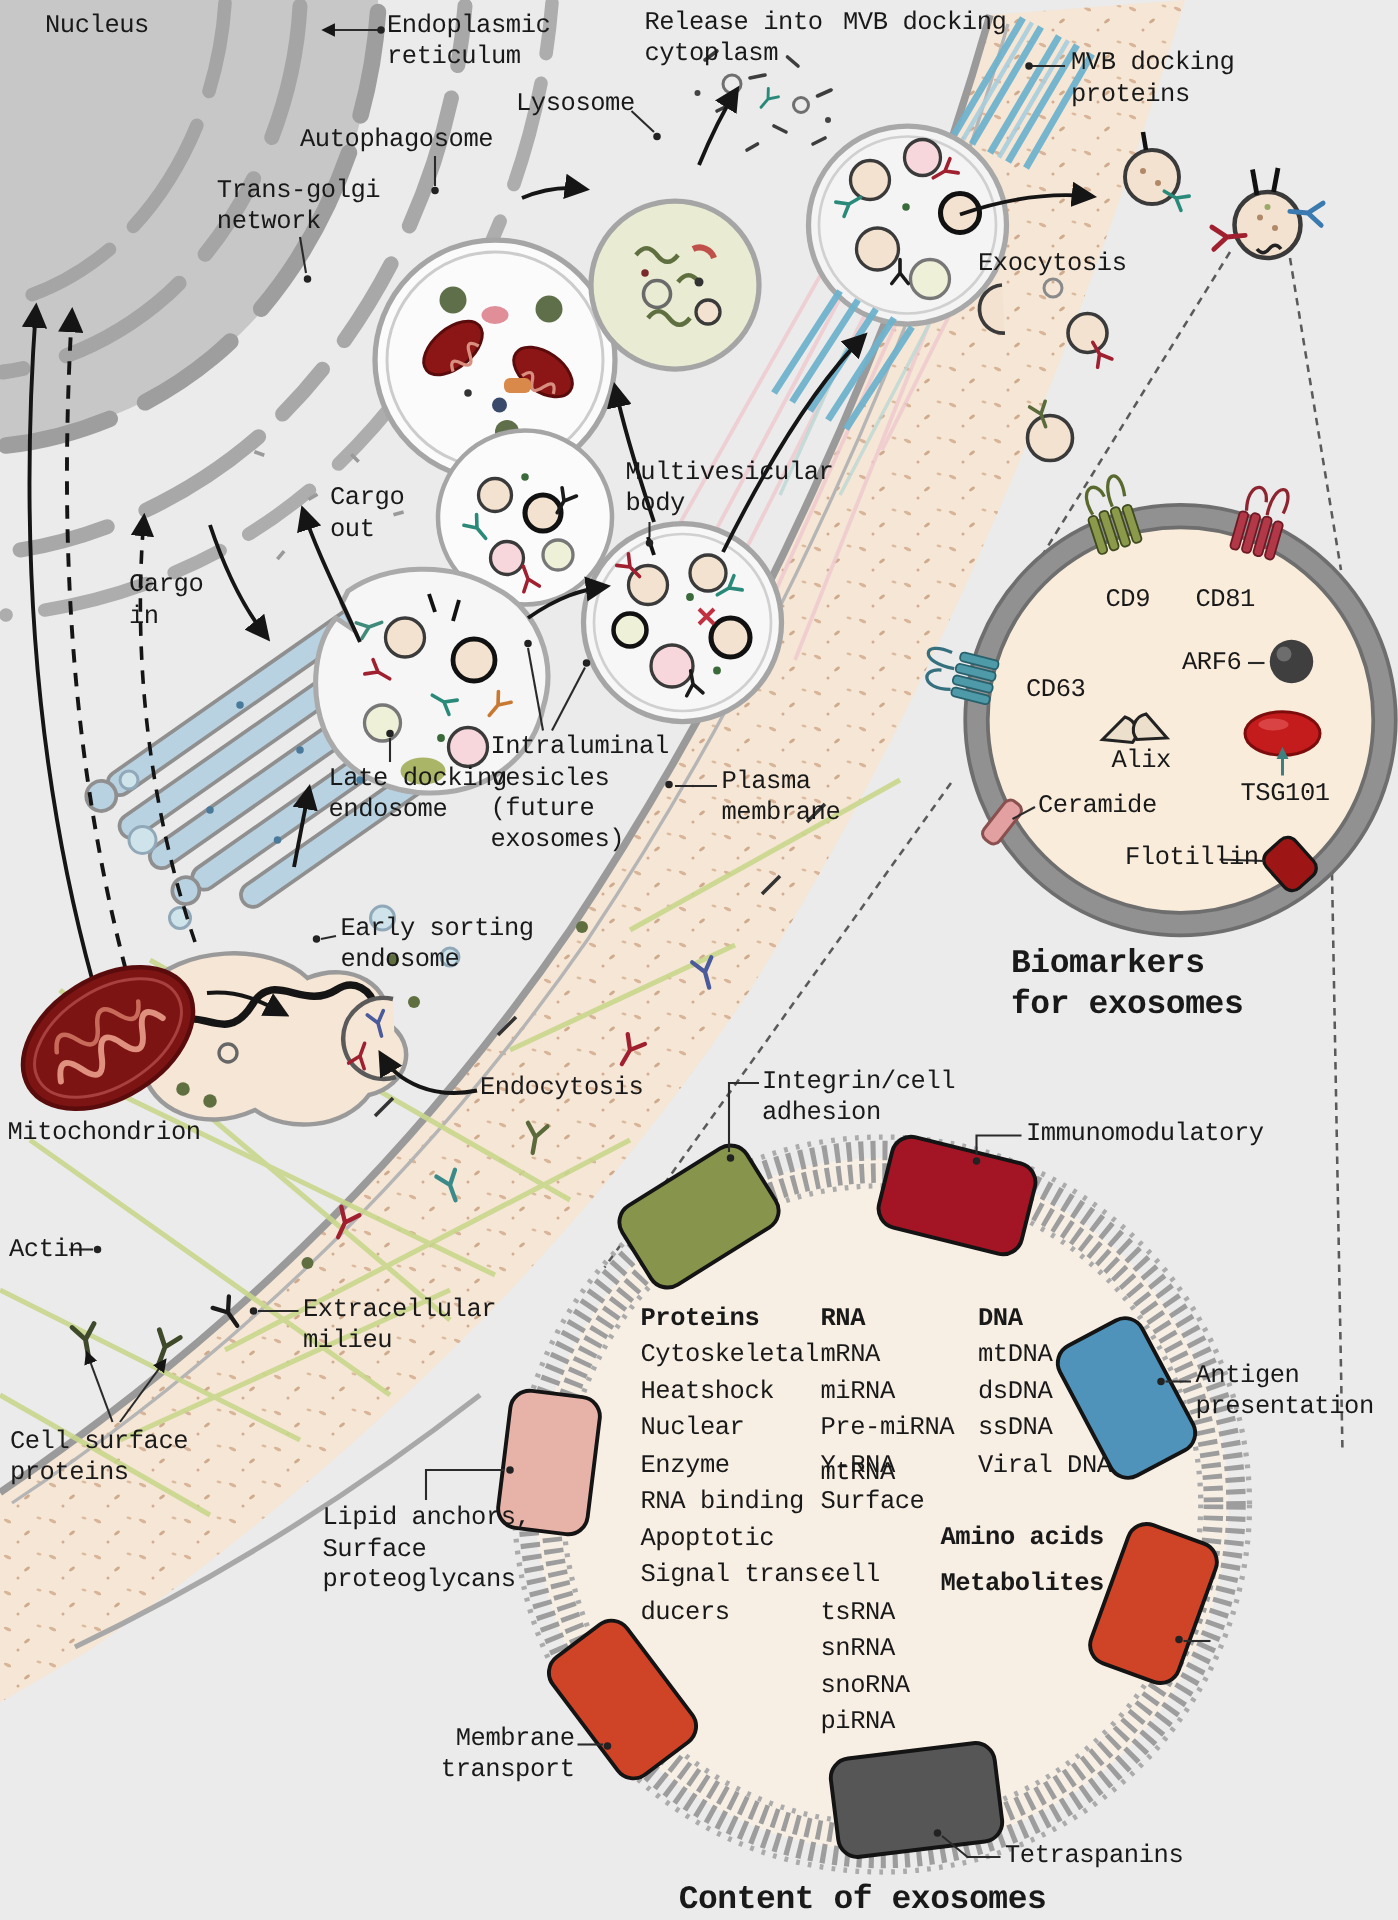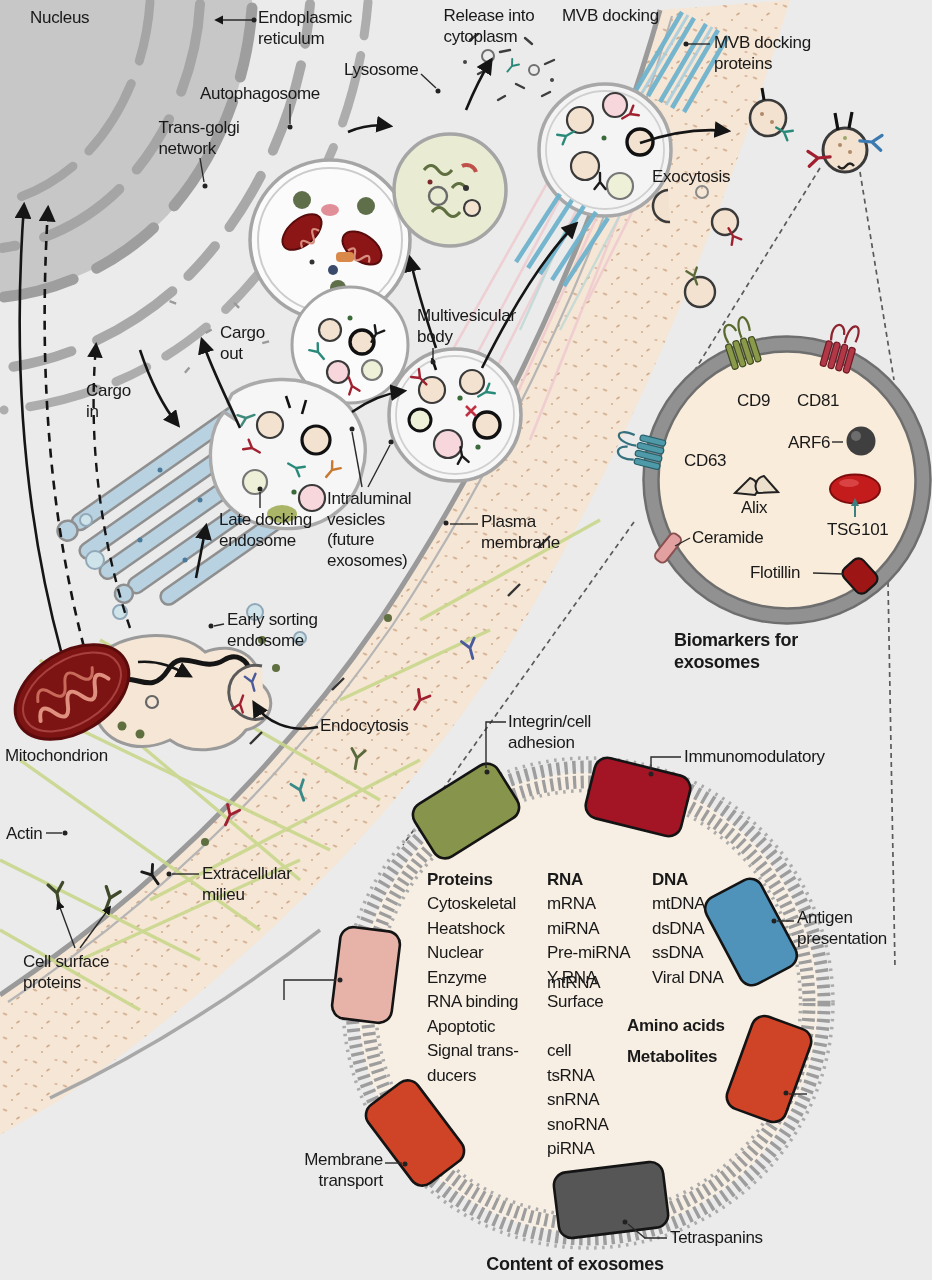--- a/index.html
+++ b/index.html
@@ -1,25 +1,25 @@
 <!DOCTYPE html>
 <html><head>
 <meta charset="utf-8">
 <style>
   html,body{margin:0;padding:0;background:#ffffff;}
   #fig{position:relative;width:932px;height:1280px;overflow:hidden;background:#ebebeb;
        font-family:"Liberation Sans","DejaVu Sans",sans-serif;}
   #art{position:absolute;left:0;top:0;z-index:1;}
-  #labels{position:absolute;left:0;top:0;width:932px;height:1280px;z-index:2;}
+  #labels{position:absolute;left:0;top:0;width:932px;height:1280px;z-index:2;font-family:Liberation Mono, monospace;}
   .lbl{position:absolute;font-size:17px;line-height:1.22;color:#191919;
        white-space:pre-line;letter-spacing:-0.3px;}
   .b{font-weight:bold;}
   .c{transform:translateX(-50%);}
   .r{transform:translateX(-100%);text-align:right;}
-  .t{font-size:18px;font-weight:bold;}
+  .t{font-size:22px;font-weight:bold;}
 </style>
 </head>
 <body>
 
 <div id="fig">
 <svg id="art" width="932" height="1280" viewBox="0 0 932 1280">
   <defs>
     <marker id="ah" viewBox="0 0 10 10" refX="8" refY="5" markerWidth="6.5" markerHeight="6.5" orient="auto-start-reverse">
       <path d="M0,0 L10,5 L0,10 z" fill="#151515"></path>
     </marker>
@@ -505,20 +505,23 @@
   <div class="lbl c t" style="left:760px;top:630px">Biomarkers for exosomes</div>
 
   <div class="lbl" style="left:508px;top:712px">Integrin/cell
 adhesion</div>
   <div class="lbl" style="left:684px;top:747px">Immunomodulatory</div>
   <div class="lbl" style="left:797px;top:908px">Antigen
 presentation</div>
   <div class="lbl" style="left:670px;top:1228px">Tetraspanins</div>
   <div class="lbl r" style="left:383px;top:1150px">Membrane
 transport</div>
+  <div class="lbl" style="left:215px;top:1003px">Lipid anchors,
+Surface
+proteoglycans</div>
   <div class="lbl c t" style="left:575px;top:1254px">Content of exosomes</div>
 
   <div class="lbl b" style="left:427px;top:870px">Proteins</div>
   <div class="lbl" style="left:427px;top:894px">Cytoskeletal</div>
   <div class="lbl" style="left:427px;top:919px">Heatshock</div>
   <div class="lbl" style="left:427px;top:943px">Nuclear</div>
   <div class="lbl" style="left:427px;top:968px">Enzyme</div>
   <div class="lbl" style="left:427px;top:992px">RNA binding</div>
   <div class="lbl" style="left:427px;top:1017px">Apoptotic</div>
   <div class="lbl" style="left:427px;top:1041px">Signal trans-</div>

